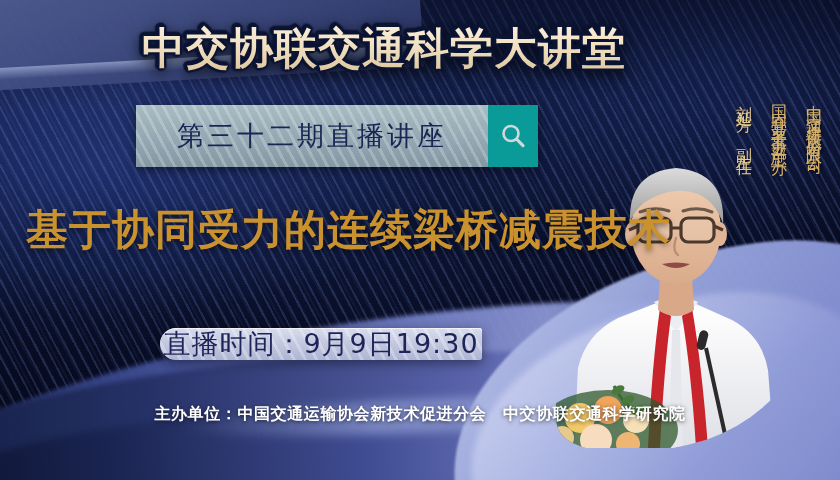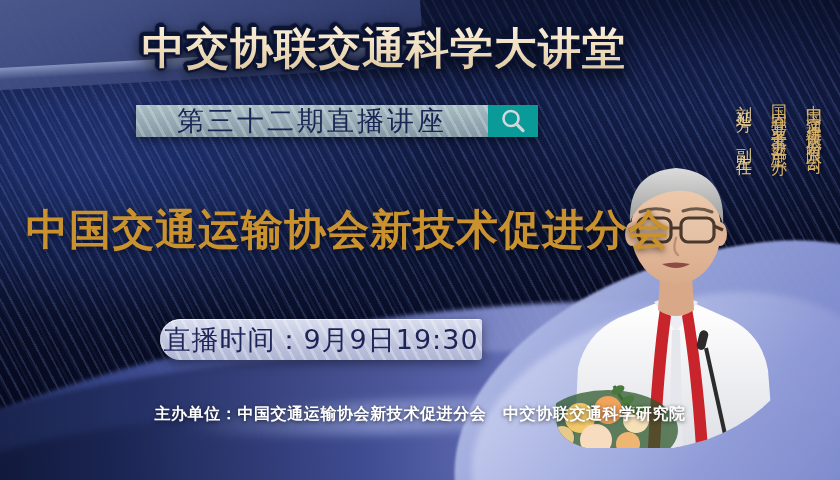--- a/index.html
+++ b/index.html
@@ -126,21 +126,21 @@
     -webkit-background-clip:text;background-clip:text;
     -webkit-text-fill-color:transparent;
     font-family:Liberation Sans, sans-serif;
     filter:drop-shadow(0 0 1px #0b1433) drop-shadow(1.5px 1.5px 0 #0b1433)
            drop-shadow(-1.5px 1.5px 0 #0b1433) drop-shadow(1.5px -1.5px 0 #0b1433)
            drop-shadow(-1.5px -1.5px 0 #0b1433) drop-shadow(0 4px 7px rgba(0,0,0,.6));
   }
 
   
   .sub-bar{
-    position:absolute;left:136px;top:105px;width:402px;height:32px;
+    position:absolute;left:136px;top:105px;width:402px;height:62px;
     display:flex;align-items:stretch;
     box-shadow:0 3px 10px rgba(0,0,0,.45);
   }
   .sub-bar-text{
     flex:1;
     position:relative;
     background:linear-gradient(180deg,#a8bcc3 0%,#93a8b2 55%,#8398a3 100%);
     display:flex;align-items:center;justify-content:center;
     overflow:hidden;
   }
@@ -169,21 +169,21 @@
     position:absolute;left:26px;top:206px;
     font-size:42px;line-height:48px;font-weight:700;
     letter-spacing:1px;white-space:nowrap;
     color:#c9922e;
     font-family:"DejaVu Sans","Liberation Sans",sans-serif;
     text-shadow:0 2px 6px rgba(0,0,0,.55);
   }
 
   
   .time-pill{
-    position:absolute;left:160px;top:319px;width:322px;height:41px;
+    position:absolute;left:160px;top:328px;width:322px;height:32px;
     border-radius:24px 4px 4px 24px;
     background:linear-gradient(180deg,#d9dced 0%,#c6cbe2 40%,#aeb5d3 100%);
     display:flex;align-items:center;justify-content:center;
     overflow:hidden;
     box-shadow:0 3px 12px rgba(0,0,0,.45), inset 0 1px 0 rgba(255,255,255,.6);
   }
   .time-pill::after{
     content:"";position:absolute;inset:0;
     background:repeating-linear-gradient(62deg,
       rgba(255,255,255,0) 0 7px,
@@ -332,21 +332,21 @@
     <div class="sub-bar-search">
       <span>
         <svg width="30" height="30" viewBox="0 0 30 30" xmlns="http://www.w3.org/2000/svg">
           <circle cx="13" cy="12.5" r="7.5" fill="none" stroke="#cfd8db" stroke-width="2.6"></circle>
           <line x1="18.6" y1="18.2" x2="25" y2="24.6" stroke="#cfd8db" stroke-width="3.2" stroke-linecap="round"></line>
         </svg>
       </span>
     </div>
   </div>
 
-  <div class="topic">中国交通运输协会新技术促进分会</div>
+  <div class="topic">基于协同受力的连续梁桥减震技术</div>
 
   <div class="time-pill">
     <span class="time-pill-label">直播时间：9月9日19:30</span>
   </div>
 
   <div class="vcredits">
     <div class="vcol speaker">刘延芳  副主任</div>
     <div class="vcol">国内直营业务事业部总工办</div>
     <div class="vcol">中国交通建设股份有限公司</div>
   </div>

